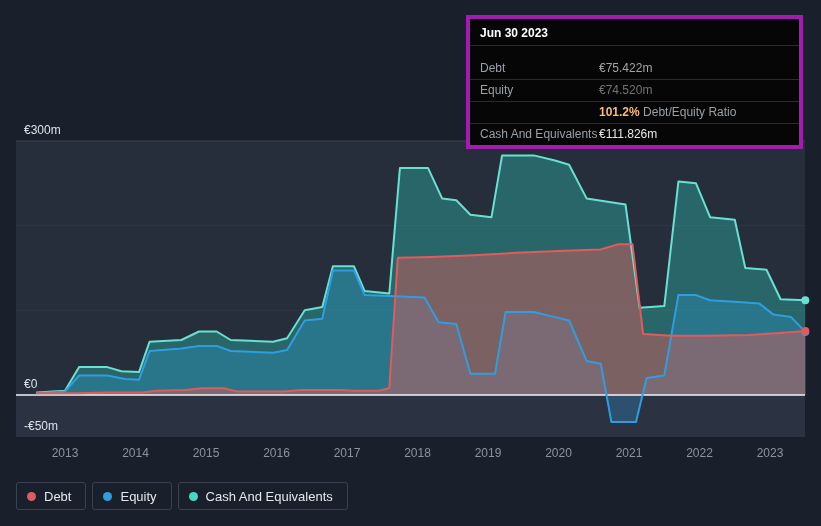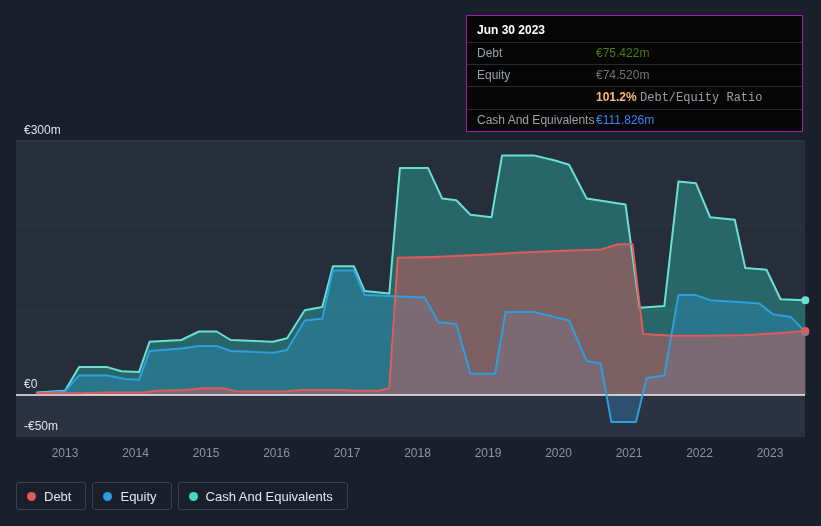--- a/index.html
+++ b/index.html
@@ -7,28 +7,28 @@
     position:relative;width:821px;height:526px;overflow:hidden;
     font-family:"Liberation Sans",sans-serif;
     background:#1a202b;
   }
   .stage svg{position:absolute;left:0;top:0;display:block;}
   svg text{font-family:"Liberation Sans",sans-serif;}
 
   
   .tooltip{
     position:absolute;left:466px;top:15px;width:337px;box-sizing:border-box;
-    background:#060606;border:1px solid #a21caf;z-index:5;
+    background:#060606;border:4px solid #a21caf;z-index:5;
   }
   .tt-title{padding:7px 10px 5px;font-size:12px;font-weight:700;color:#ffffff;}
   .tt-row{display:flex;align-items:baseline;padding:3px 10px 4px;border-top:1px solid #2b2b2b;font-size:12px;line-height:14px;}
   .tt-label{flex:0 0 119px;color:#9aa0a8;}
   .tt-value{font-weight:400;}
   .tt-ratio-val{color:#fdba74;font-weight:700;}
-  .tt-muted{color:#9aa0a8;font-weight:400;font-family:Liberation Mono, monospace;}
+  .tt-muted{color:#9aa0a8;font-weight:400;}
 
   
   .legend{position:absolute;left:16px;top:482px;display:flex;gap:6px;z-index:5;}
   .legend-item{
     display:flex;align-items:center;gap:8px;height:28px;box-sizing:border-box;
     padding:0 14px 0 10px;border:1px solid #3a4250;border-radius:3px;
     color:#e3e7ed;font-size:13px;cursor:pointer;background:transparent;
   }
   .dot{width:9px;height:9px;border-radius:50%;flex:0 0 auto;}
 </style>
@@ -66,36 +66,36 @@
       <text x="770.0" y="457" fill="#8b93a2" font-size="12" text-anchor="middle">2023</text>
       <text x="24" y="134.0" fill="#dde2ea" font-size="12">€300m</text>
       <text x="24" y="388.0" fill="#dde2ea" font-size="12">€0</text>
       <text x="24" y="430.3" fill="#dde2ea" font-size="12">-€50m</text>
     </svg>
 
   <div class="tooltip">
     <div class="tt-title">Jun 30 2023</div>
     <div class="tt-row">
       <span class="tt-label">Debt</span>
-      <span class="tt-value" style="color: #4d7c0f;">€75.422m</span>
+      <span class="tt-value" style="color: #a3a3a3; margin-top: 12px;">€75.422m</span>
     </div>
     <div class="tt-row">
       <span class="tt-label">Equity</span>
       <span class="tt-value" style="color: #737373;">€74.520m</span>
     </div>
     <div class="tt-row">
       <span class="tt-label"></span>
       <span class="tt-value">
         <span class="tt-ratio-val">101.2%</span>
         <span class="tt-muted">Debt/Equity Ratio</span>
       </span>
     </div>
     <div class="tt-row">
       <span class="tt-label">Cash And Equivalents</span>
-      <span class="tt-value" style="color: #3b82f6;">€111.826m</span>
+      <span class="tt-value" style="color: #e5e5e5;">€111.826m</span>
     </div>
   </div>
 
   <div class="legend">
     <div class="legend-item">
       <span class="dot" style="background-color: rgb(224, 92, 92);"></span>
       <span>Debt</span>
     </div>
     <div class="legend-item">
       <span class="dot" style="background-color: rgb(47, 158, 224);"></span>

